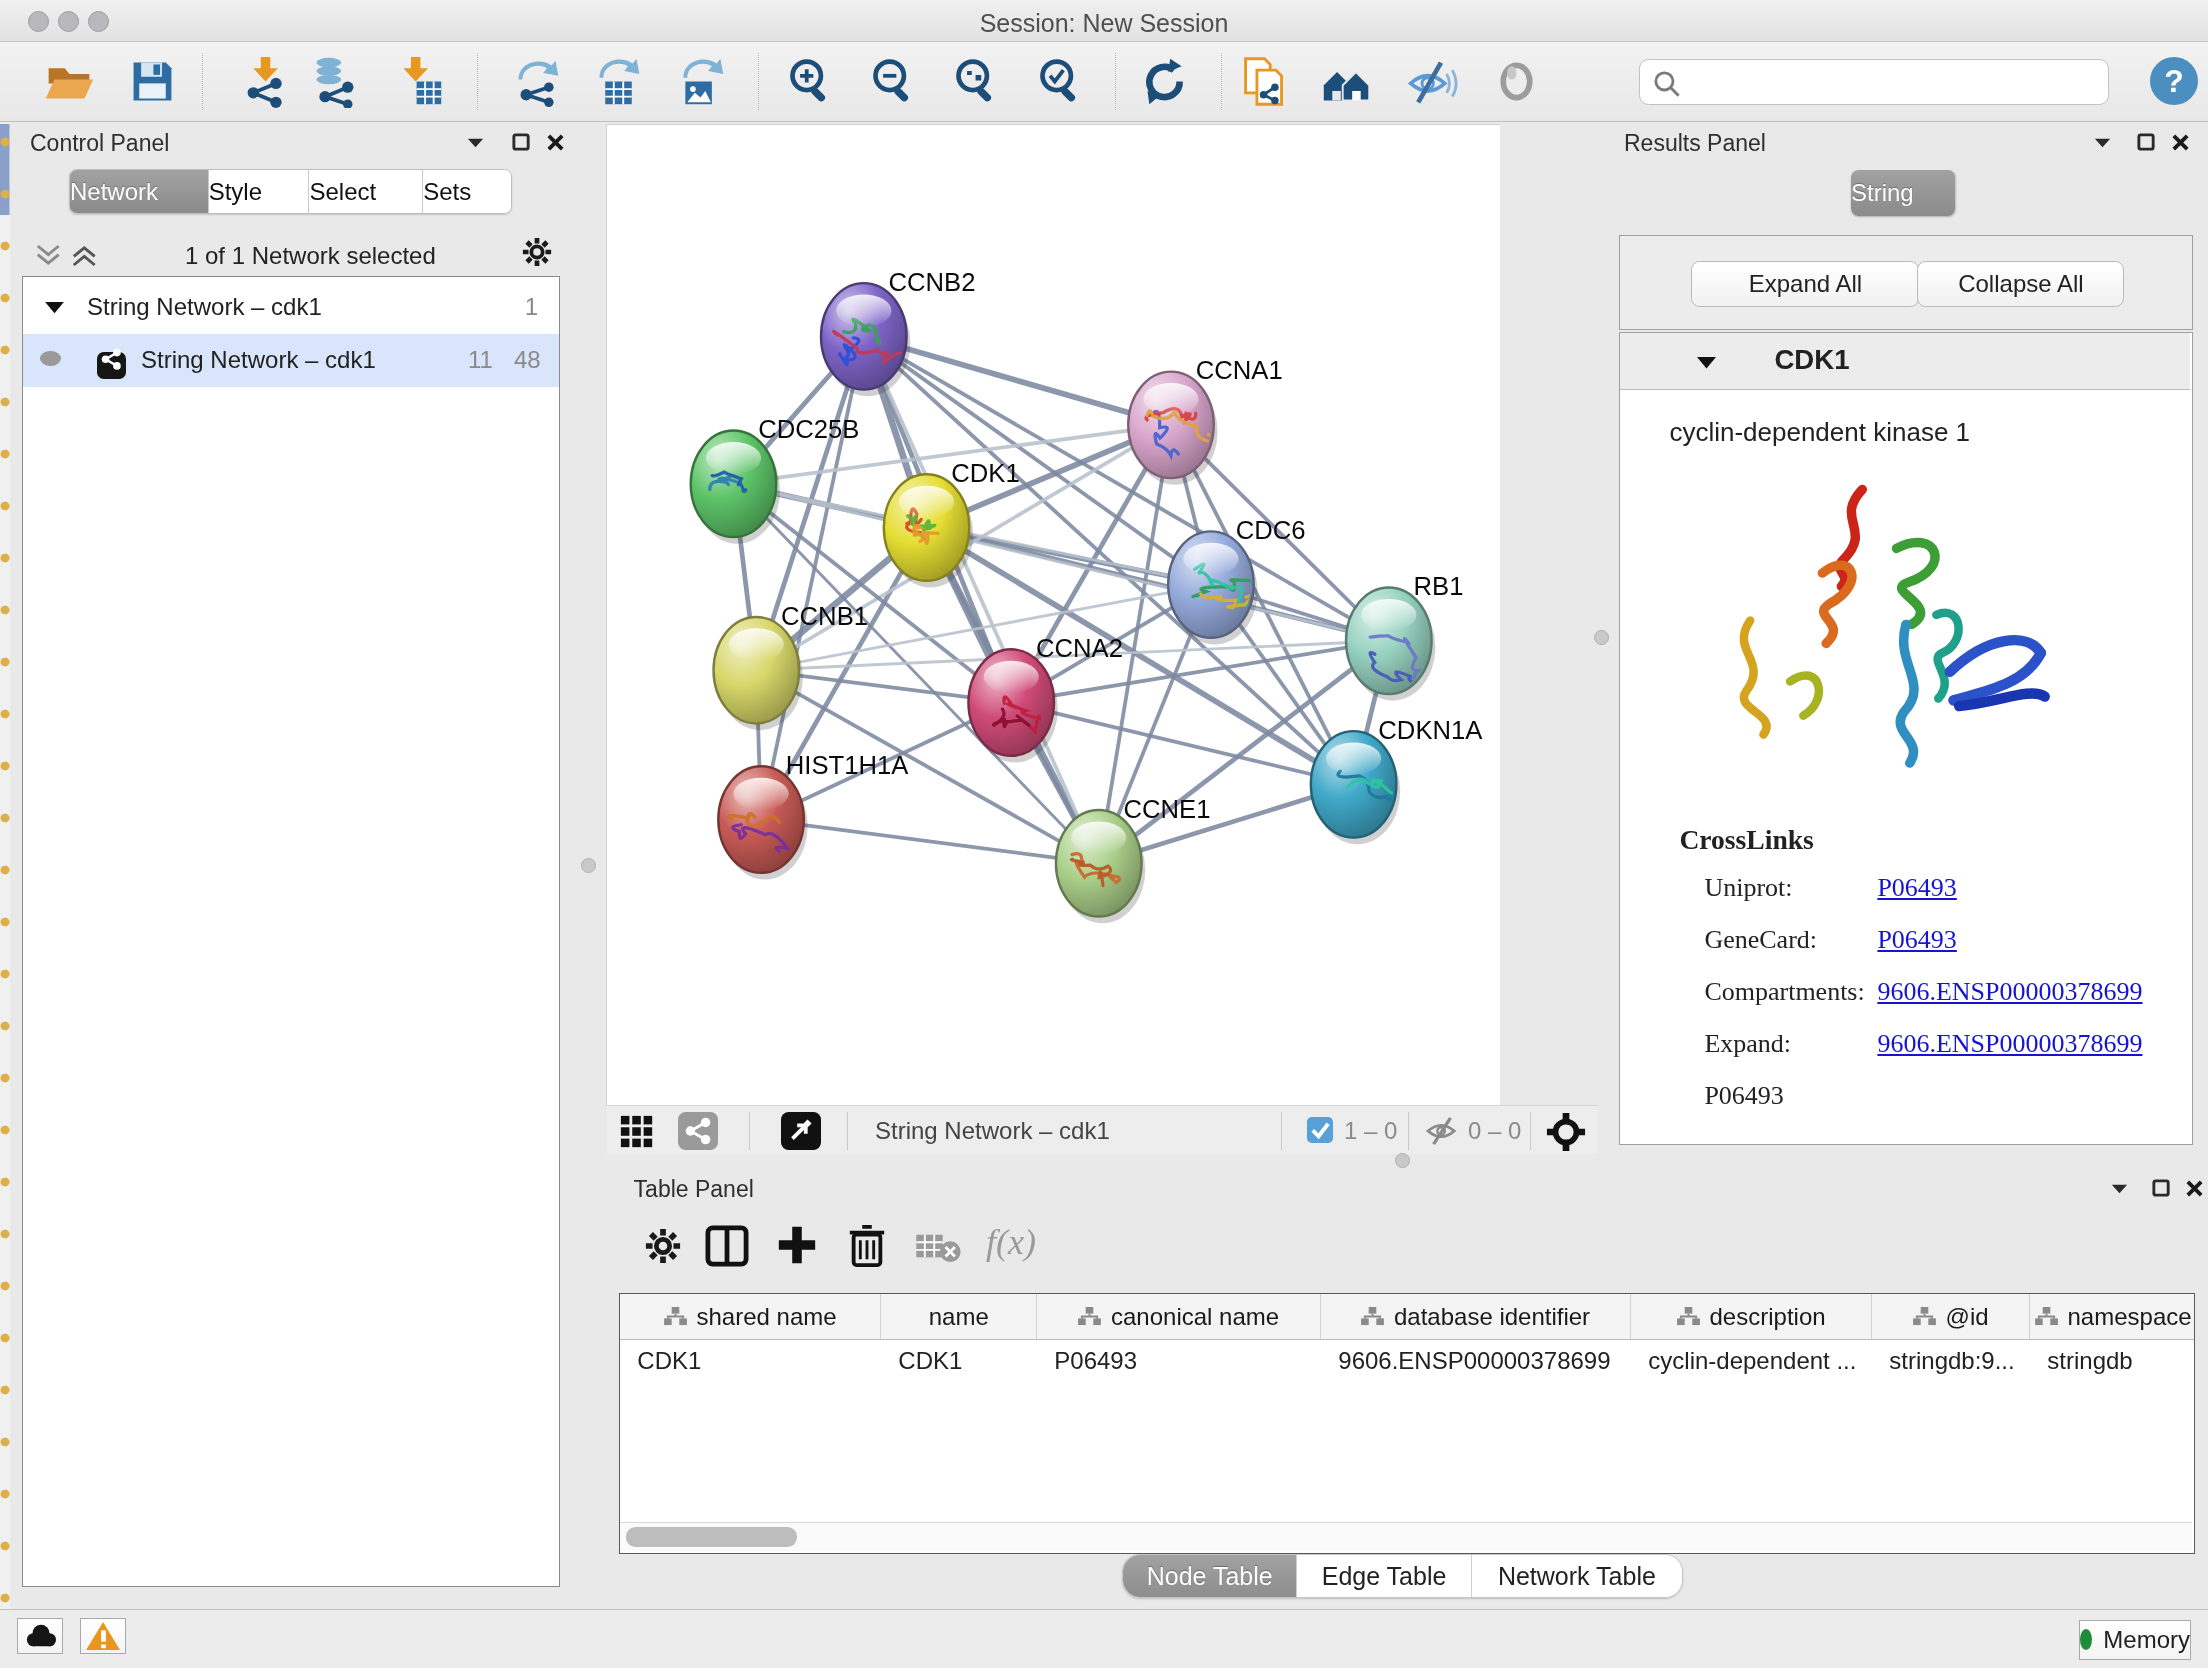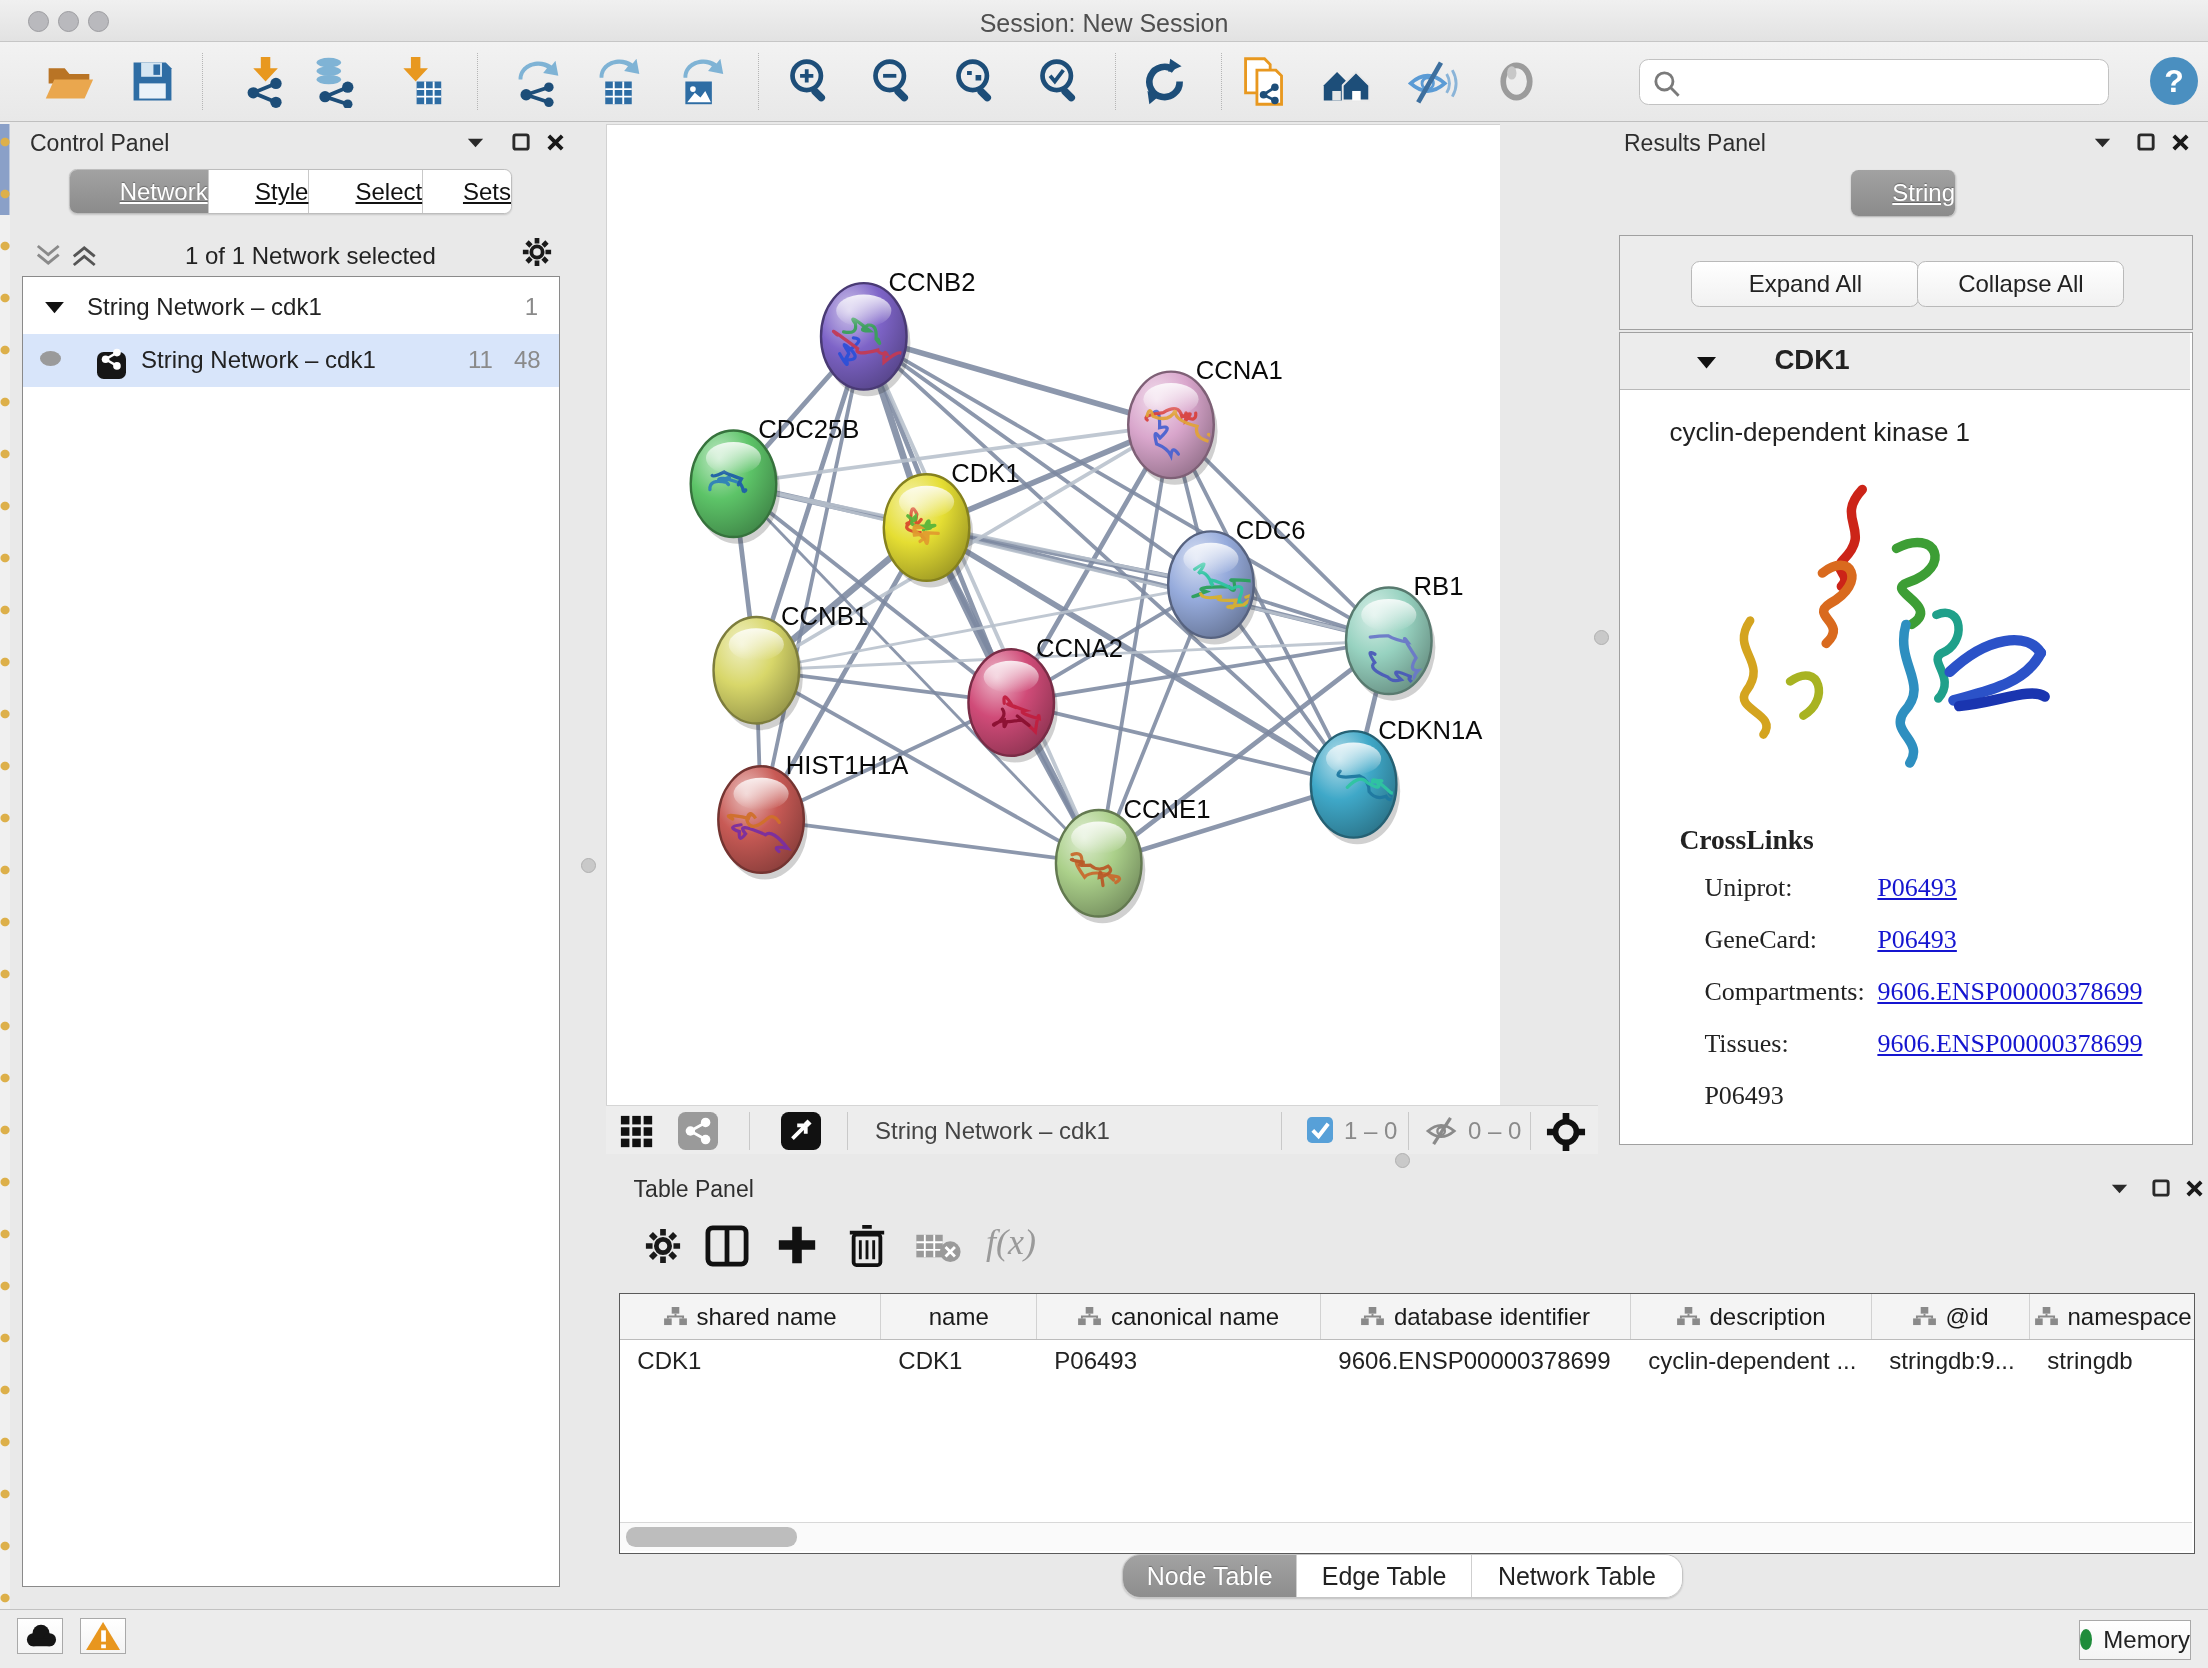--- a/index.html
+++ b/index.html
@@ -24,22 +24,22 @@
            font-size:32px;font-weight:bold;text-align:center;line-height:48px;}
   
   .ptitle{font-size:23px;color:#2e2e2e;}
   .wbtn{width:21px;height:21px;display:inline-block;}
   .leftstrip{left:0;top:122px;width:9.5px;height:1488px;background-color:#f0f0f0;
      background-image:radial-gradient(circle at 4.8px 27px,#ddb04a 3.8px,rgba(0,0,0,0) 4.8px),linear-gradient(#8aa0c8,#8aa0c8);
      background-size:9.5px 52px,9.5px 91px;background-repeat:repeat-y,no-repeat;background-position:0 409px,0 1.9px;}
   
   .seg{display:flex;height:45px;border-radius:7.6px;overflow:hidden;border:1px solid #bdbdbd;
        box-shadow:0 1px 1.9px rgba(0,0,0,.15);}
-  .segtab{background:#fff;color:#111;font-size:24px;display:flex;align-items:center;justify-content:flex-end;
-          border-right:1px solid #c9c9c9;text-decoration:underline;}
+  .segtab{background:#fff;color:#111;font-size:24px;display:flex;align-items:center;justify-content:flex-start;
+          border-right:1px solid #c9c9c9;}
   .segtab:last-child{border-right:0;}
   .segtab.active{background:linear-gradient(#a2a2a2,#8b8b8b);color:#fff;text-shadow:0 -1px 1px rgba(0,0,0,.3);}
   
   .treebox{background:#fff;border:1.9px solid #8a8a8a;}
   .trow{position:absolute;left:0;width:100%;height:53px;font-size:24px;}
   .trow .cnt{color:#8a8a8a;}
   .rowsel{background:#d8e5fa;}
   .stricon{width:28.5px;height:28.5px;border-radius:6.7px;background:#161616;position:relative;}
   
   .netcanvas{background:#fff;border-left:1px solid #d2d2d2;border-top:1px solid #d2d2d2;}
@@ -642,21 +642,21 @@
           <path d="M348 202 C332 234 292 242 256 252" stroke="#2b52c8" stroke-width="11"></path>
           <path d="M262 258 C302 254 338 238 352 248" stroke="#1a35b0" stroke-width="11"></path>
         </g>
       </svg>
 
       <span class="abs serif" style="left:59px;top:491px;font-size:27.6px;font-weight:bold">CrossLinks</span>
       <div class="abs" style="left:84px;top:540px;width:476px">
         <div style="height:52px"><span class="serif" style="font-size:26px;display:inline-block;width:173px">Uniprot:</span><a class="xlink" style="font-size:26px">P06493</a></div>
         <div style="height:52px"><span class="serif" style="font-size:26px;display:inline-block;width:173px">GeneCard:</span><a class="xlink" style="font-size:26px">P06493</a></div>
         <div style="height:52px"><span class="serif" style="font-size:26px;display:inline-block;width:173px">Compartments:</span><a class="xlink" style="font-size:26px">9606.ENSP00000378699</a></div>
-        <div style="height:52px"><span class="serif" style="font-size:26px;display:inline-block;width:173px">Tissues:</span><a class="xlink" style="font-size:26px">9606.ENSP00000378699</a></div>
+        <div style="height:52px"><span class="serif" style="font-size:26px;display:inline-block;width:173px">Expand:</span><a class="xlink" style="font-size:26px">9606.ENSP00000378699</a></div>
         <div style="height:52px"><span class="serif" style="font-size:26px;display:inline-block;width:173px">P06493</span></div>
       </div>
     </div>
   </div>
 
   <div class="abs" style="left:606px;top:1155px;width:1603px;height:13.3px">
     <div class="splitdot abs" style="left:789px;top:-1.9px"></div>
   </div>
 
   <div class="abs" style="left:606px;top:1168px;width:1603px;height:438px">

